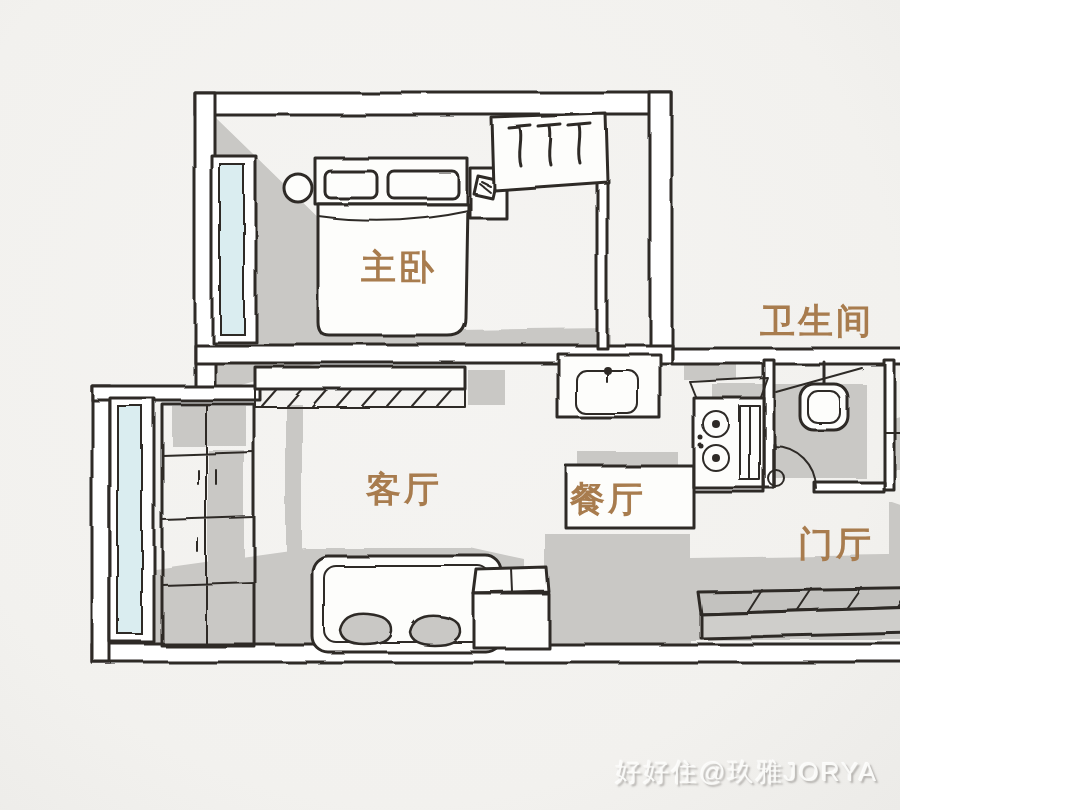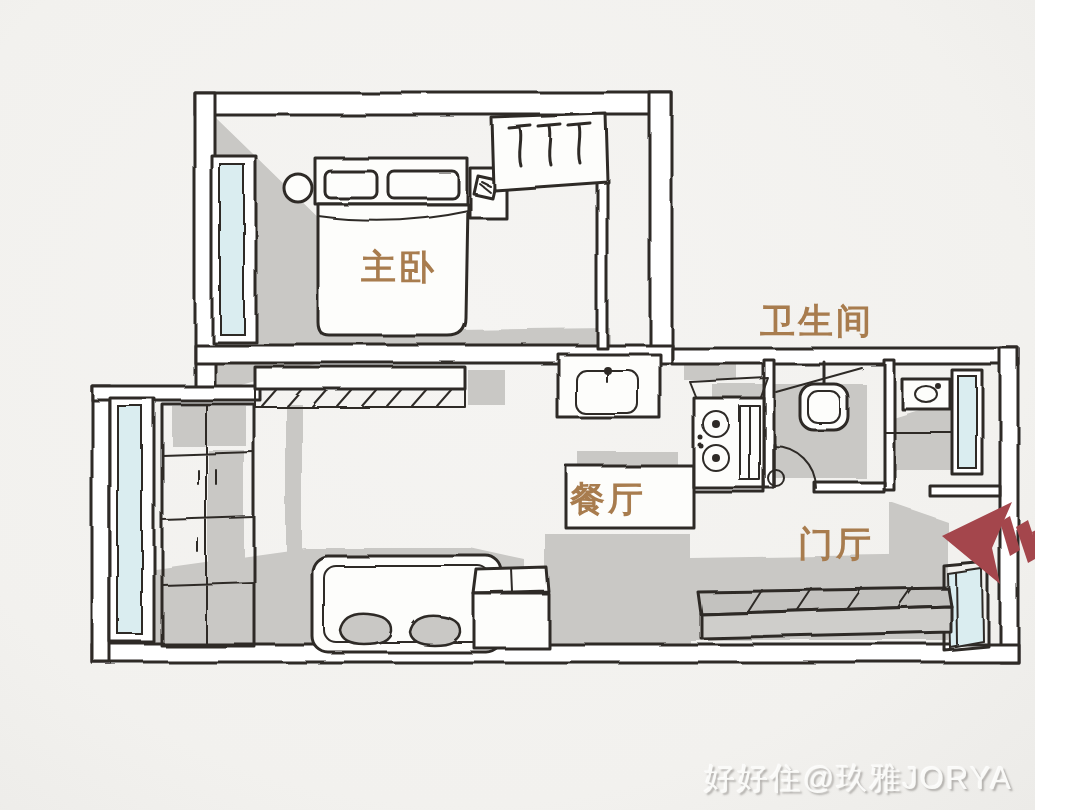--- a/index.html
+++ b/index.html
@@ -2,43 +2,43 @@
 <html style="--background: #f2f1ee; --ink: #2e2b28; --floor-shade: #c9c8c5; --window-glass: #daedf0; --wall-fill: #ffffff; --furniture-fill: #fdfdfb; --label-color: #a87c4e; --arrow-color: #a4464c; --watermark-color: #fafaf8; --bench-fill: #c3c2bf;"><head>
 <meta charset="utf-8">
 <style>
   :root{
     --background:#f2f1ee; --ink:#2e2b28; --floor-shade:#c9c8c5; --window-glass:#daedf0;
     --wall-fill:#ffffff; --furniture-fill:#fdfdfb; --label-color:#a87c4e; --arrow-color:#a4464c;
     --watermark-color:#fafaf8; --bench-fill:#c3c2bf;
   }
   html,body{margin:0;padding:0;}
   #stage{
-    position:relative; width:1035px; height:810px; overflow:hidden;
+    position:relative; width:900px; height:810px; overflow:hidden;
     background:radial-gradient(ellipse at 45% 40%, #f5f4f2 0%, var(--background) 70%, #ecebE8 100%);
     font-family:"Liberation Sans","DejaVu Sans",sans-serif;
   }
   svg{position:absolute;left:0;top:0;}
   .wall{fill:var(--wall-fill);stroke:var(--ink);stroke-width:3;stroke-linejoin:round;}
   .line{fill:none;stroke:var(--ink);stroke-width:3;stroke-linecap:round;stroke-linejoin:round;}
   .thin{stroke-width:2;}
   .shade{fill:var(--floor-shade);stroke:none;}
   .furn{fill:var(--furniture-fill);stroke:var(--ink);stroke-width:3;stroke-linejoin:round;}
   .glass{fill:var(--window-glass);stroke:var(--ink);stroke-width:2;}
   .arrow{fill:var(--arrow-color);stroke:none;}
   .dot{fill:var(--ink);stroke:none;}
   .bench-top{fill:var(--bench-fill);stroke:var(--ink);stroke-width:3;stroke-linejoin:round;}
   .bench-front{fill:#cfcecb;stroke:var(--ink);stroke-width:3;stroke-linejoin:round;}
   .cushion{fill:var(--floor-shade);stroke:var(--ink);stroke-width:2.5;}
   .room-label{
     position:absolute; transform:translate(-50%,-50%); white-space:nowrap;
     font-weight:700; font-size:35px; letter-spacing:3px; color:var(--label-color);
   }
   .watermark{
-    position:absolute; right:22px; bottom:10px; white-space:nowrap;
-    font-size:31px; letter-spacing:2px; color:var(--watermark-color);
+    position:absolute; right:22px; bottom:20px; white-space:nowrap;
+    font-size:26px; letter-spacing:2px; color:var(--watermark-color);
     text-shadow:2px 2px 2px rgba(125,122,118,.55), -1px -1px 1px rgba(255,255,255,.9);
     margin-top:36px;
   }
 </style>
 </head>
 <body>
 
 <div id="stage">
   <svg width="1080" height="810" viewBox="0 0 1080 810">
     <defs>
@@ -187,16 +187,17 @@
       <polygon class="arrow" points="942,536 1012,502 992,548 1000,584"></polygon>
       <polygon class="arrow" points="1000,522 1010,516 1020,550 1010,556"></polygon>
       <polygon class="arrow" points="1016,527 1028,520 1040,556 1028,563"></polygon>
       <polygon class="arrow" points="1032,532 1058,518 1072,582 1046,596"></polygon>
     </g>
   </svg>
 
   <div class="room-label" style="left:399px;top:267px">主卧</div>
   <div class="room-label" style="left:817px;top:321px">卫生间</div>
   <div class="room-label" style="left:608px;top:499px">餐厅</div>
+  <div class="room-label" style="left:404px;top:489px">客厅</div>
   <div class="room-label" style="left:836px;top:544px">门厅</div>
 
   <div class="watermark">好好住@玖雅JORYA</div>
 </div>
 
 </body></html>

